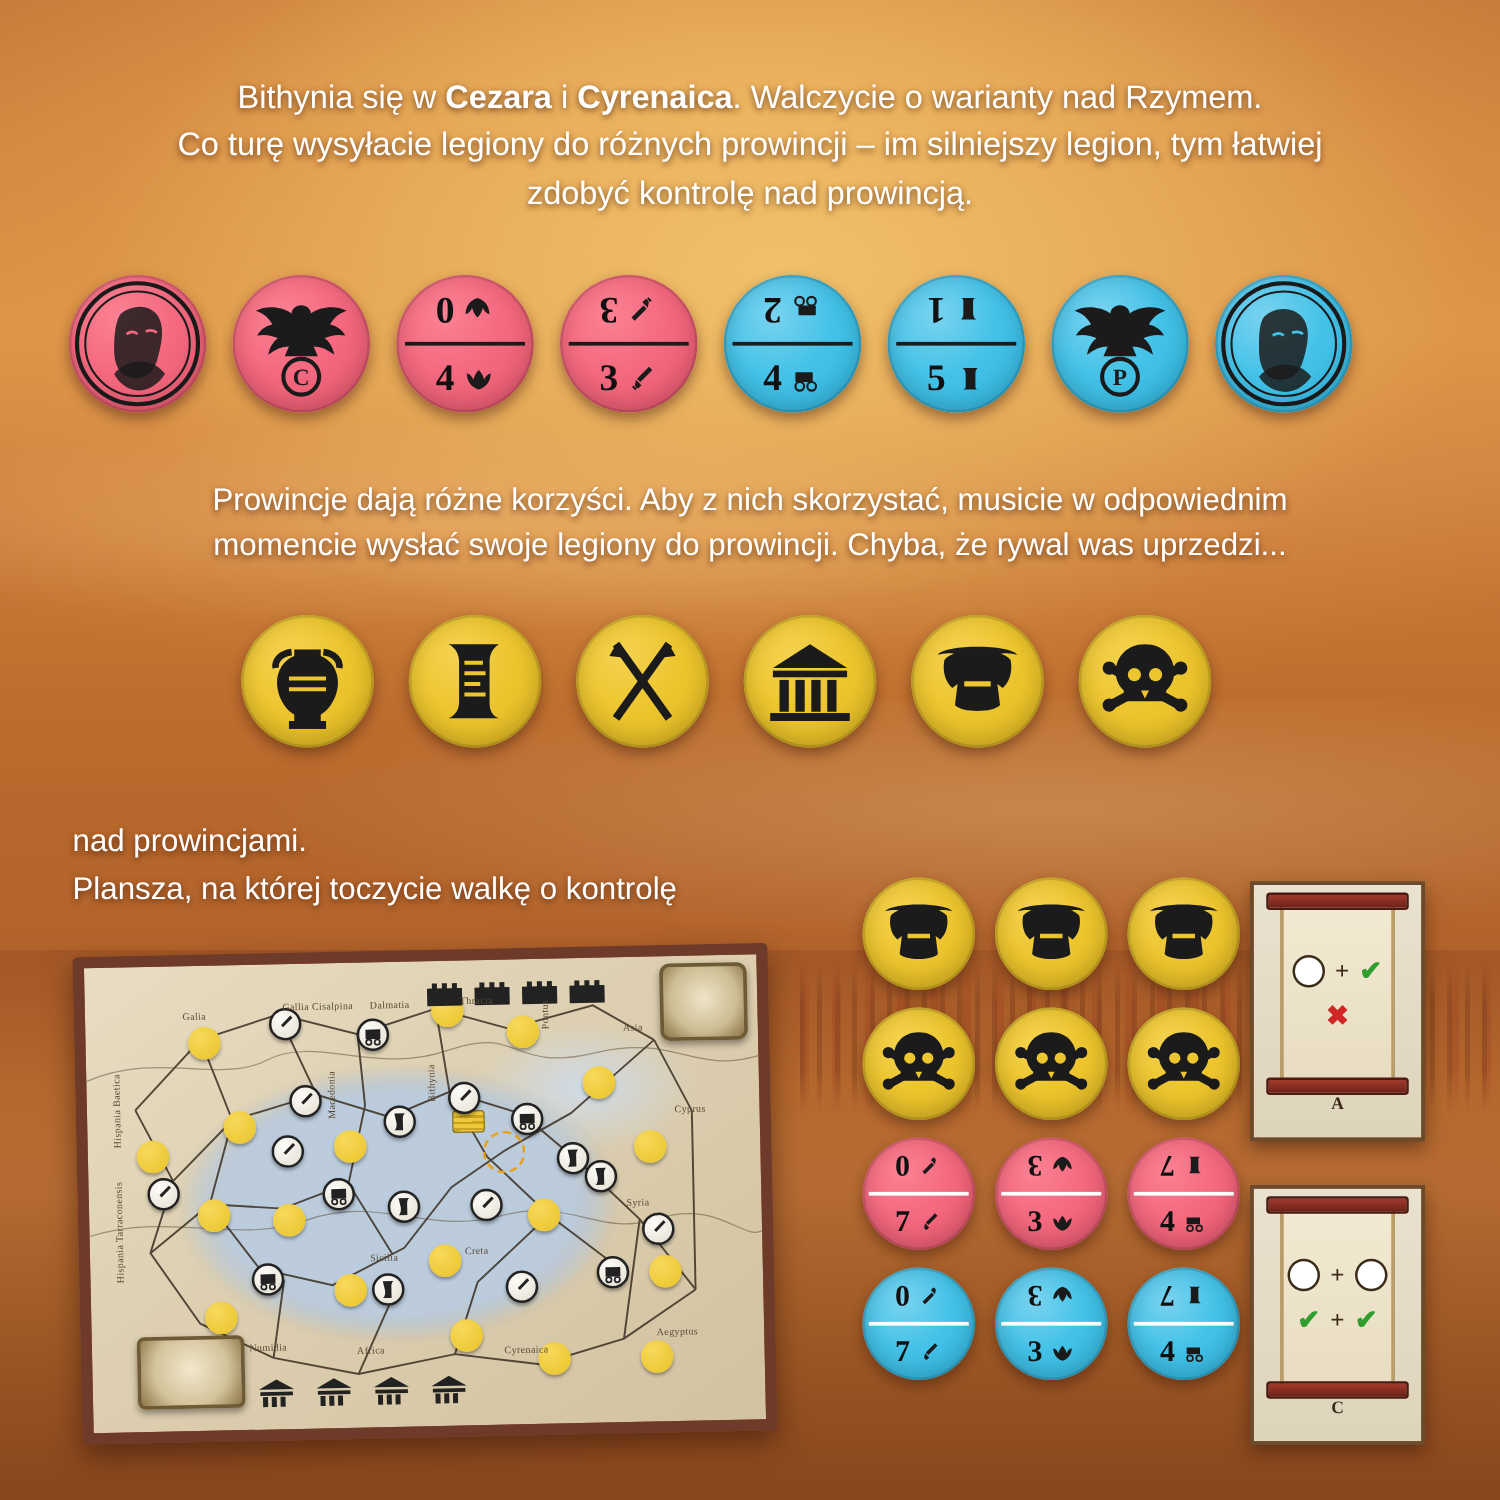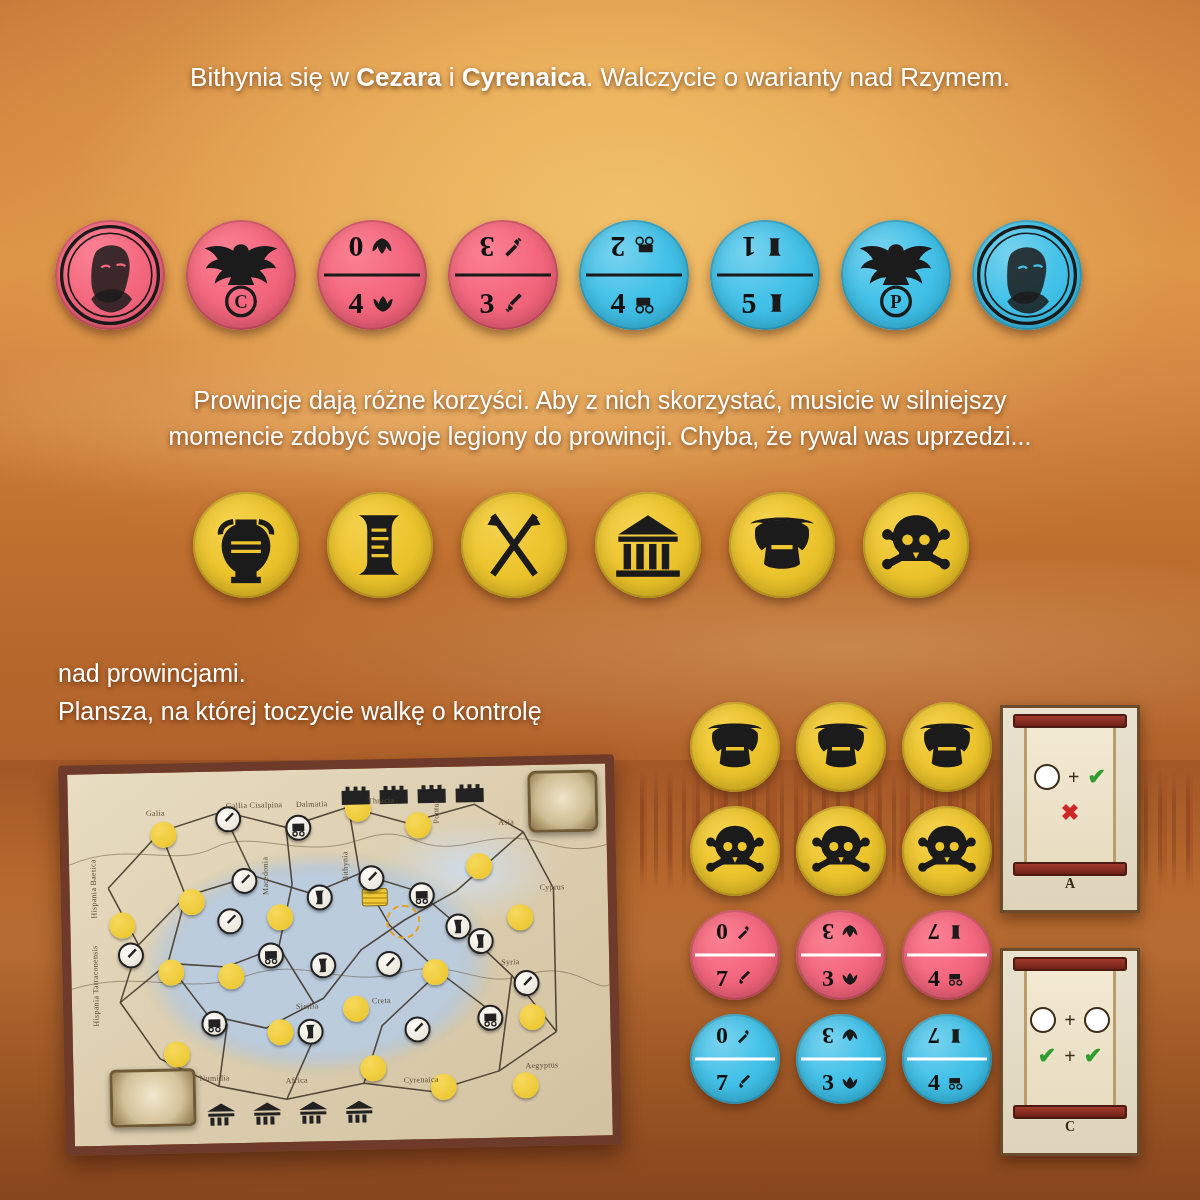--- a/index.html
+++ b/index.html
@@ -237,20 +237,22 @@
   <div class="haze h1"></div>
   <div class="haze h2"></div>
   <div class="haze h3"></div>
   <div class="ground"></div>
   <div class="army"></div>
 
   <div class="intro">
     <span class="l">
       <span>Bithynia się w </span><b>Cezara</b><span> i </span><b>Cyrenaica</b><span>. Walczycie o warianty nad Rzymem.</span>
     </span>
+    <span class="l">Co turę wysyłacie legiony do różnych prowincji – im silniejszy legion, tym łatwiej</span>
+    <span class="l">zdobyć kontrolę nad prowincją.</span>
   </div>
 
   <div class="row" style="left:55px; top:220px; gap:21px;">
 
     <div class="tok red" style="width:110px;height:110px;">
       <span class="glyph">
         <svg viewBox="0 0 100 100">
           <circle cx="50" cy="50" r="44" fill="none" stroke="#1b1b1b" stroke-width="3"></circle>
           <circle cx="50" cy="50" r="38" fill="none" stroke="#1b1b1b" stroke-width="1.5"></circle>
           <path d="M38 28c10-8 24-6 28 4 3 7 2 15 0 23-2 8-3 13-8 17-5 4-14 4-19 0-4-4-6-10-6-18 0-10 1-21 5-26z" fill="#1b1b1b" opacity=".85"></path>
@@ -381,22 +383,22 @@
           <circle cx="50" cy="50" r="38" fill="none" stroke="#1b1b1b" stroke-width="1.5"></circle>
           <path d="M36 30c10-9 26-6 30 5 3 8 1 16-1 24-2 7-4 12-9 15-5 3-13 3-18-1-4-4-6-11-6-19 0-10 0-19 4-24z" fill="#1b1b1b" opacity=".85"></path>
           <path d="M32 74c5-6 12-9 19-9s15 3 19 9c-6 8-13 11-19 11s-14-3-19-11z" fill="#1b1b1b" opacity=".85"></path>
           <path d="M42 44c3-2 6-2 8 0M56 42c3-1 6-1 8 1" stroke="#45c2e8" stroke-width="2" fill="none"></path>
         </svg>
       </span>
     </div>
   </div>
 
   <div class="para2">
-    <div>Prowincje dają różne korzyści. Aby z nich skorzystać, musicie w silniejszy</div>
-    <div>momencie zdobyć swoje legiony do prowincji. Chyba, że rywal was uprzedzi...</div>
+    <div>Prowincje dają różne korzyści. Aby z nich skorzystać, musicie w odpowiednim</div>
+    <div>momencie wysłać swoje legiony do prowincji. Chyba, że rywal was uprzedzi...</div>
   </div>
 
   <div class="row" style="left:193px; top:492px; gap:28px;">
     <div class="tok gold" style="width:106px;height:106px;">
       <span class="glyph">
         <svg viewBox="0 0 100 100">
           <path d="M40 26h20v5c8 3 13 11 13 20 0 12-8 22-13 24v6H40v-6c-5-2-13-12-13-24 0-9 5-17 13-20v-5z" fill="#1b1b1b"></path>
           <path d="M38 28c-8 1-13 6-12 12M62 28c8 1 13 6 12 12" stroke="#1b1b1b" stroke-width="5" fill="none"></path>
           <rect x="36" y="80" width="28" height="6" fill="#1b1b1b"></rect>
           <path d="M36 48h28M36 56h28" stroke="#ecc52f" stroke-width="3"></path>

